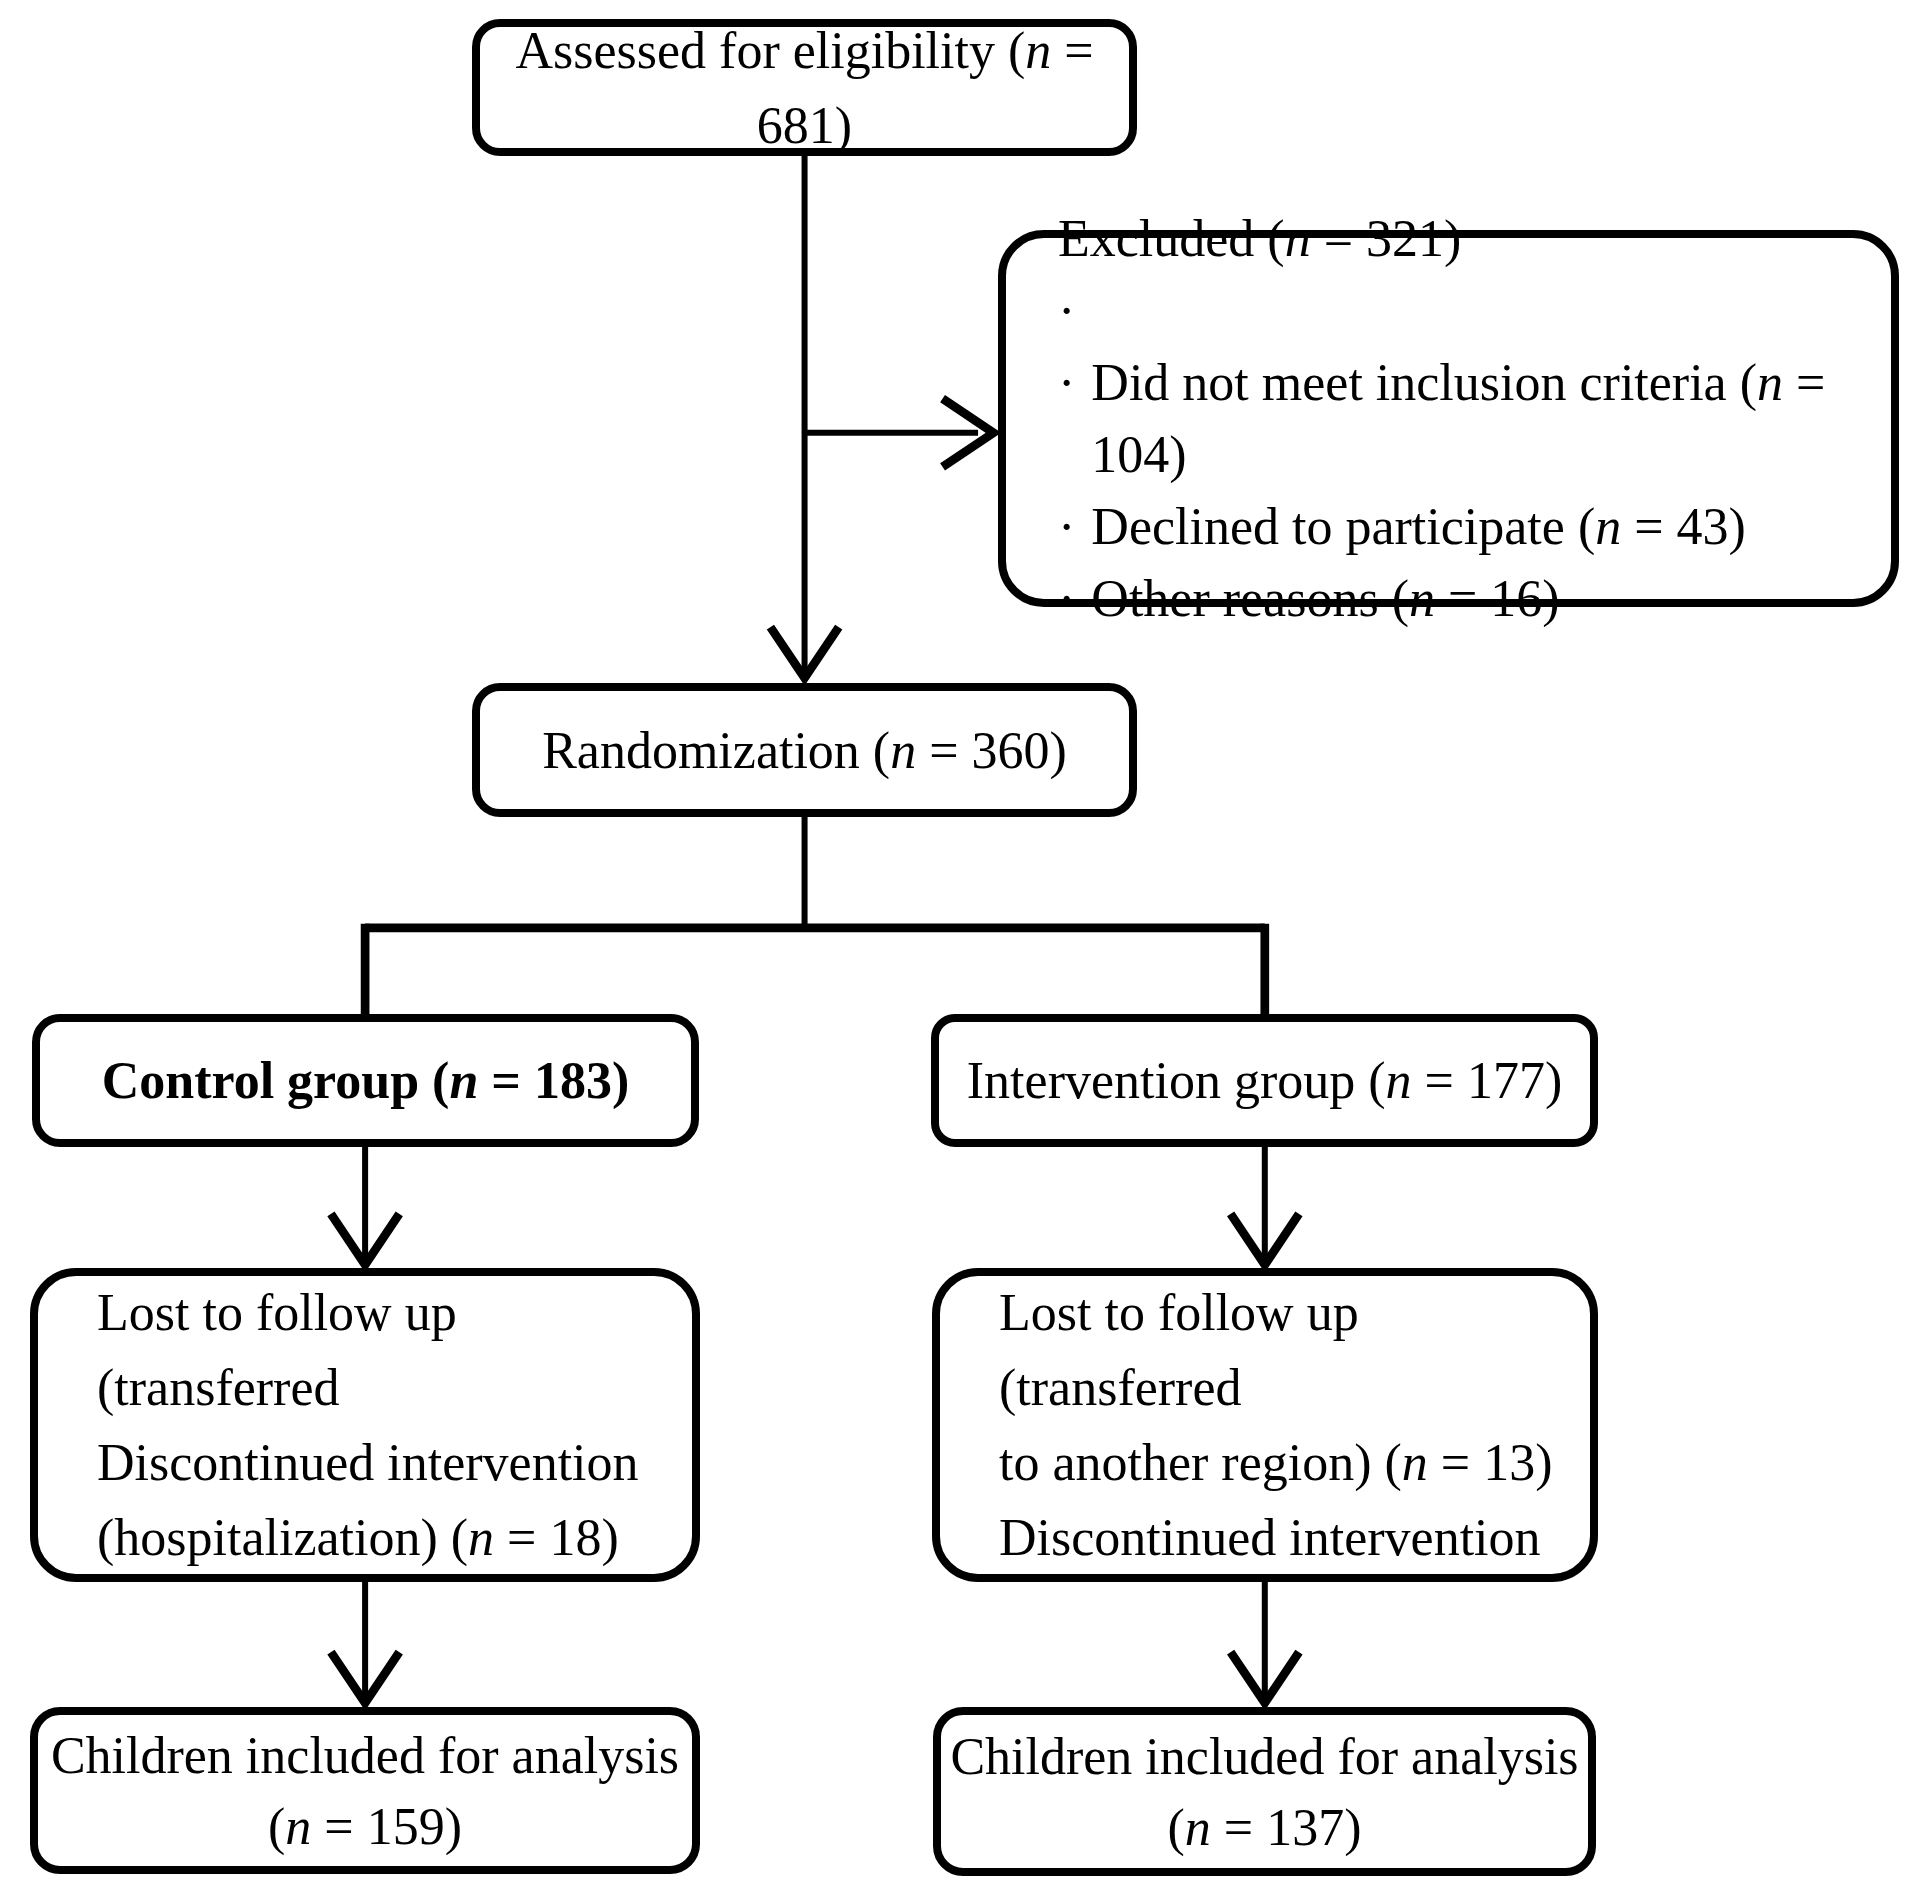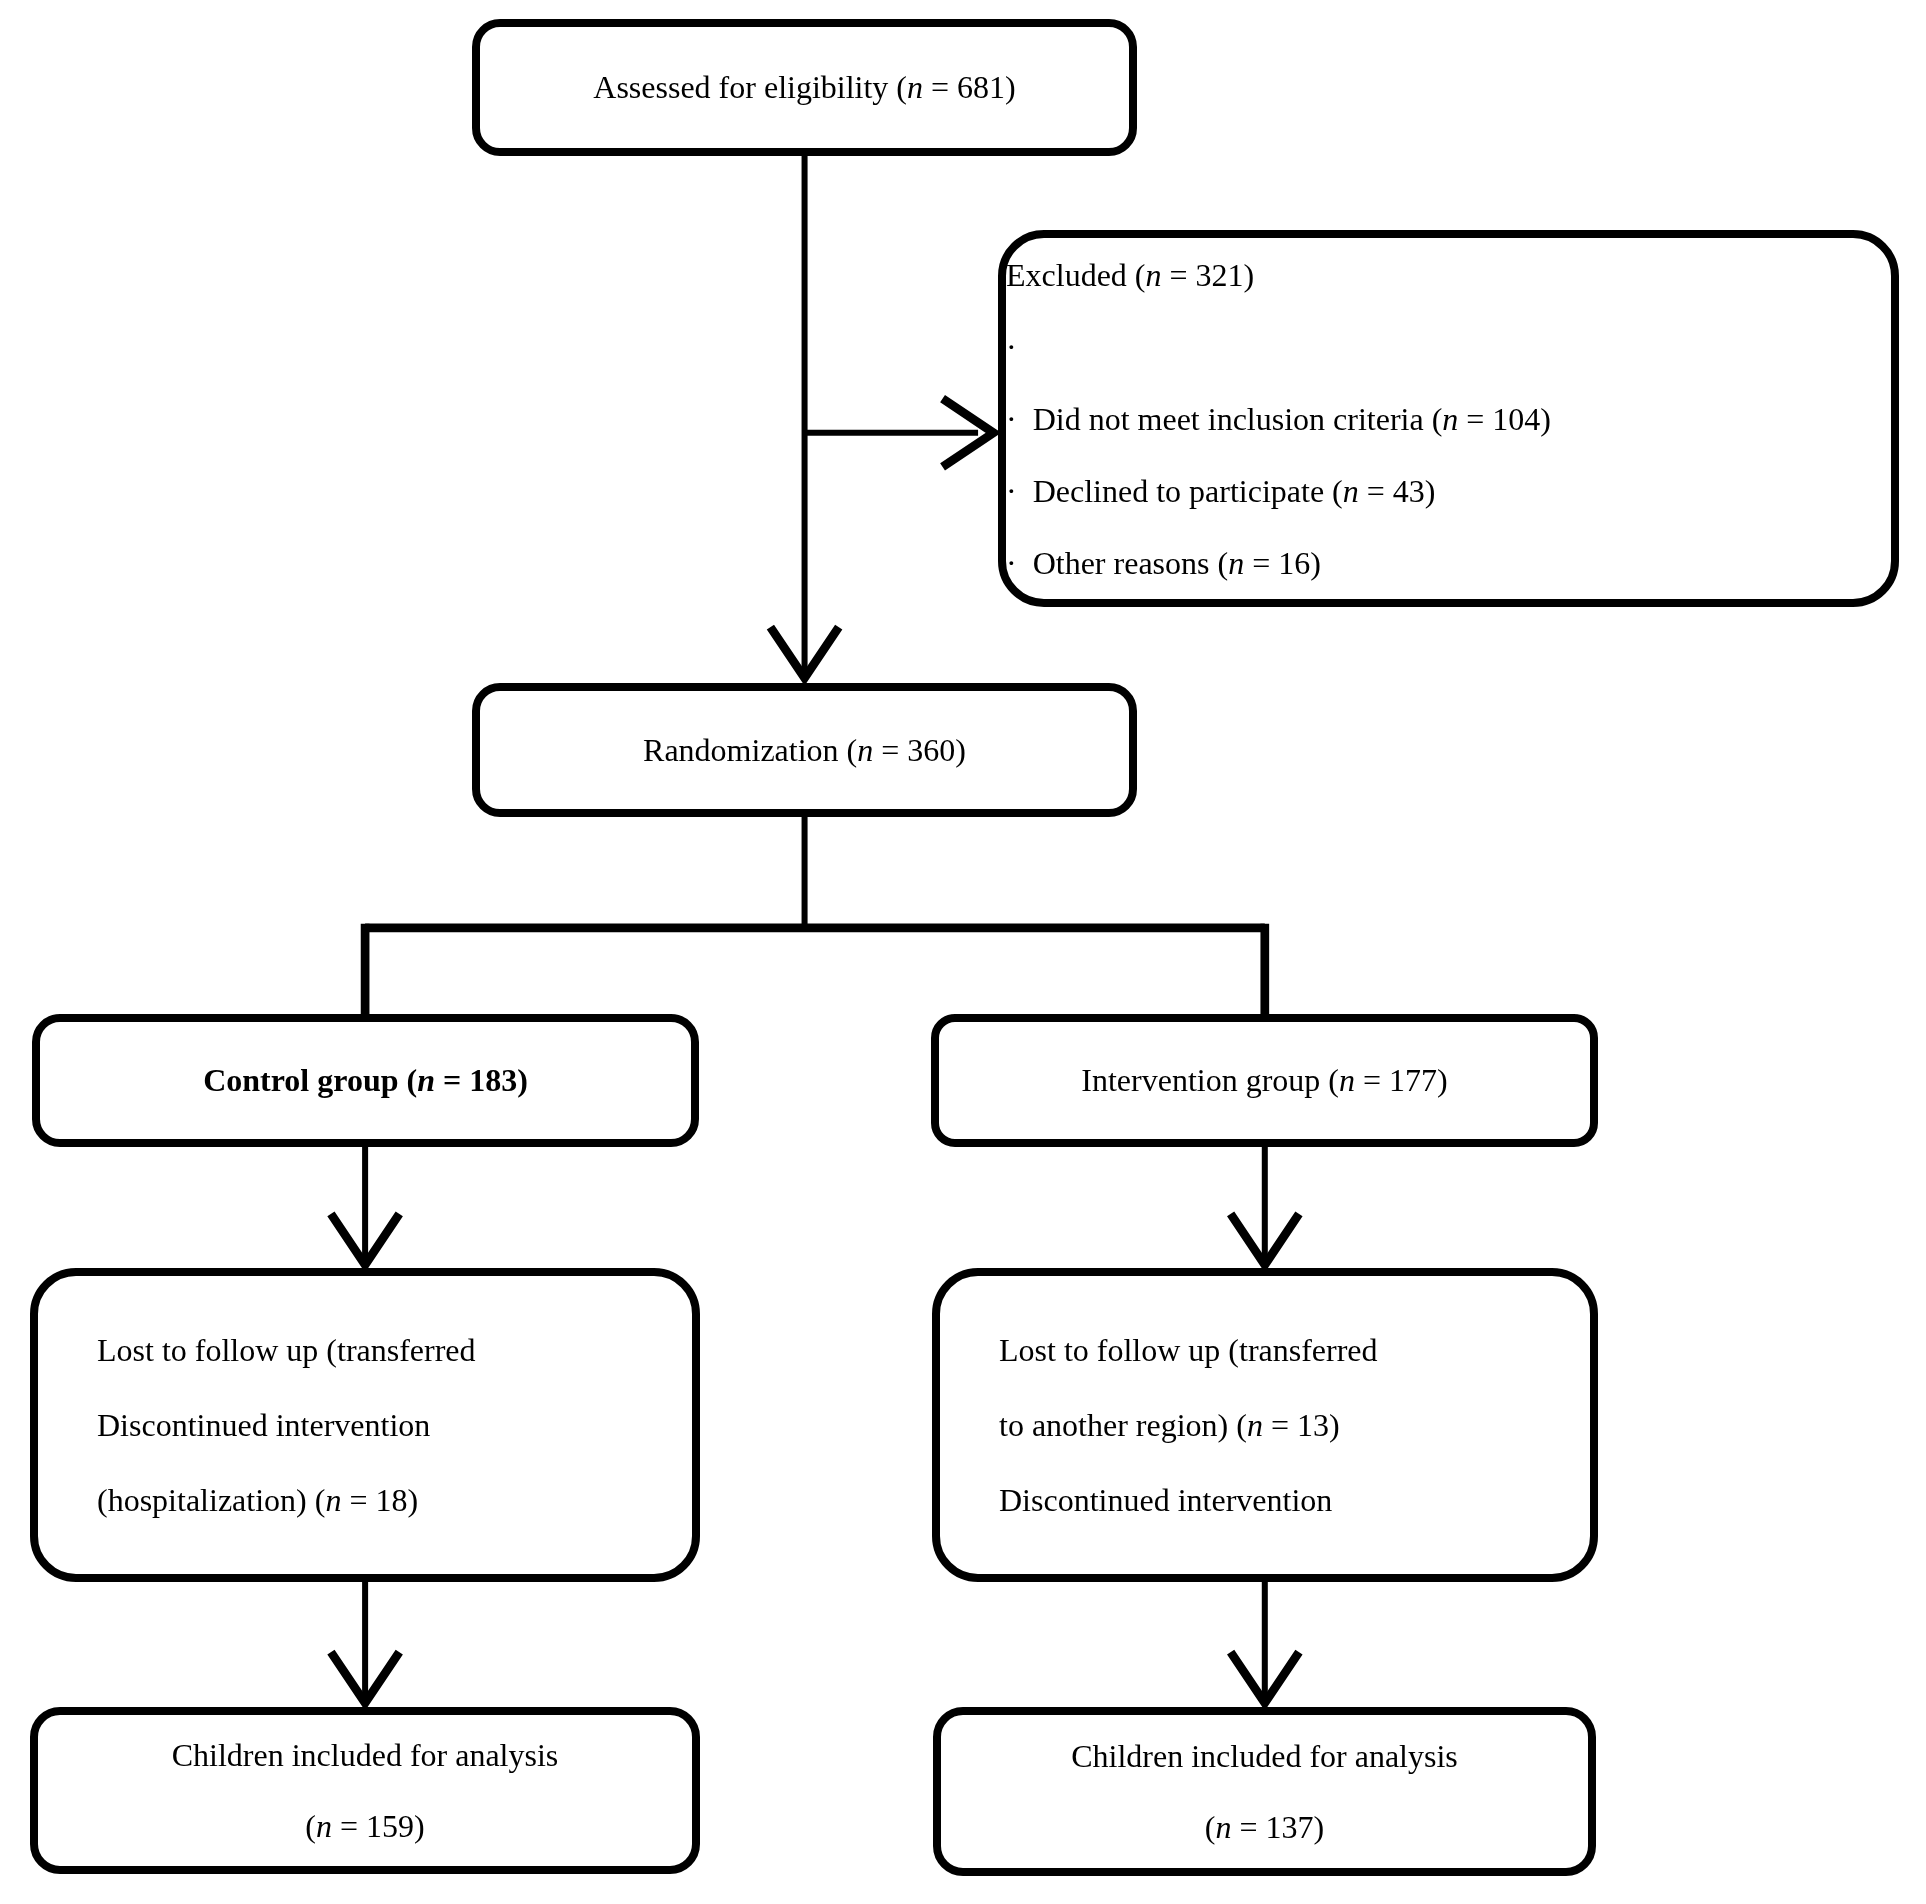--- a/index.html
+++ b/index.html
@@ -23,32 +23,32 @@
   }
   .box {
     position: absolute;
     z-index: 1;
     box-sizing: border-box;
     background: #ffffff;
     border: 8.7px solid #000000;
     display: flex;
     flex-direction: column;
     justify-content: center;
-    font-size: 32px;
+    font-size: 52px;
     line-height: 75px;
   }
   .box.centered {
     align-items: center;
     text-align: center;
   }
   .box i { font-style: italic; }
 
   #assessed-box      { left: 472px;  top: 19px;   width: 665px;  height: 137px; border-radius: 28px; }
   #excluded-box      { left: 998px; top: 230px;  width: 901px; height: 377px; border-radius: 46px;
-                       padding-right: 13.4px; line-height: 72px; justify-content: center; }
+                       padding-left: 52px; padding-right: 13.4px; line-height: 72px; justify-content: center; }
   #randomization-box { left: 472px;  top: 683px; width: 665px;  height: 134px; border-radius: 28px; }
   #control-box       { left: 32px;   top: 1014px; width: 667px;  height: 133px; border-radius: 28px; font-weight: bold; }
   #intervention-box  { left: 931px; top: 1014px; width: 667px;  height: 133px; border-radius: 24px; }
   #lost-control-box        { left: 30px;   top: 1268px; width: 670px; height: 314px; border-radius: 46px;
                              padding-left: 59px; padding-right: 13.4px; }
   #lost-intervention-box   { left: 932px; top: 1268px; width: 666px;  height: 314px; border-radius: 46px;
                              padding-left: 59px; padding-right: 13.4px; }
   #analysis-control-box      { left: 30px;   top: 1707px; width: 670px; height: 167px; border-radius: 30px; line-height: 71px; }
   #analysis-intervention-box { left: 933px; top: 1707px; width: 663px;  height: 169px; border-radius: 30px; line-height: 71px; }
 

